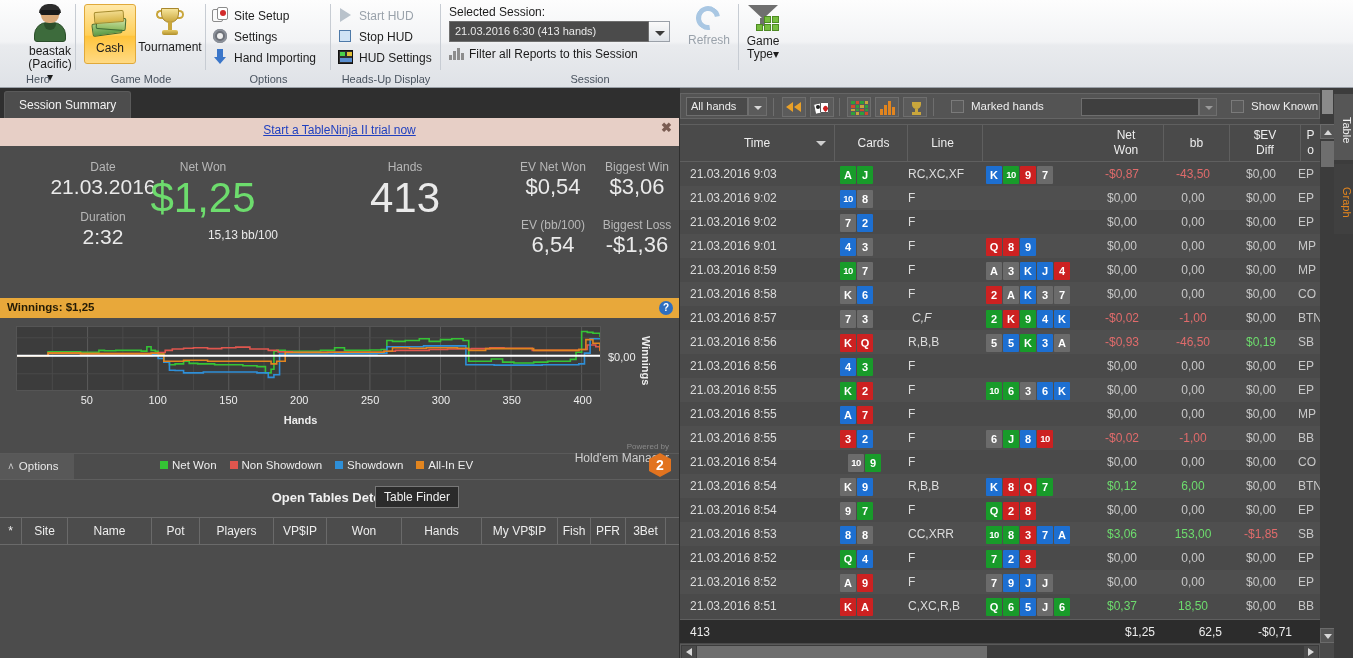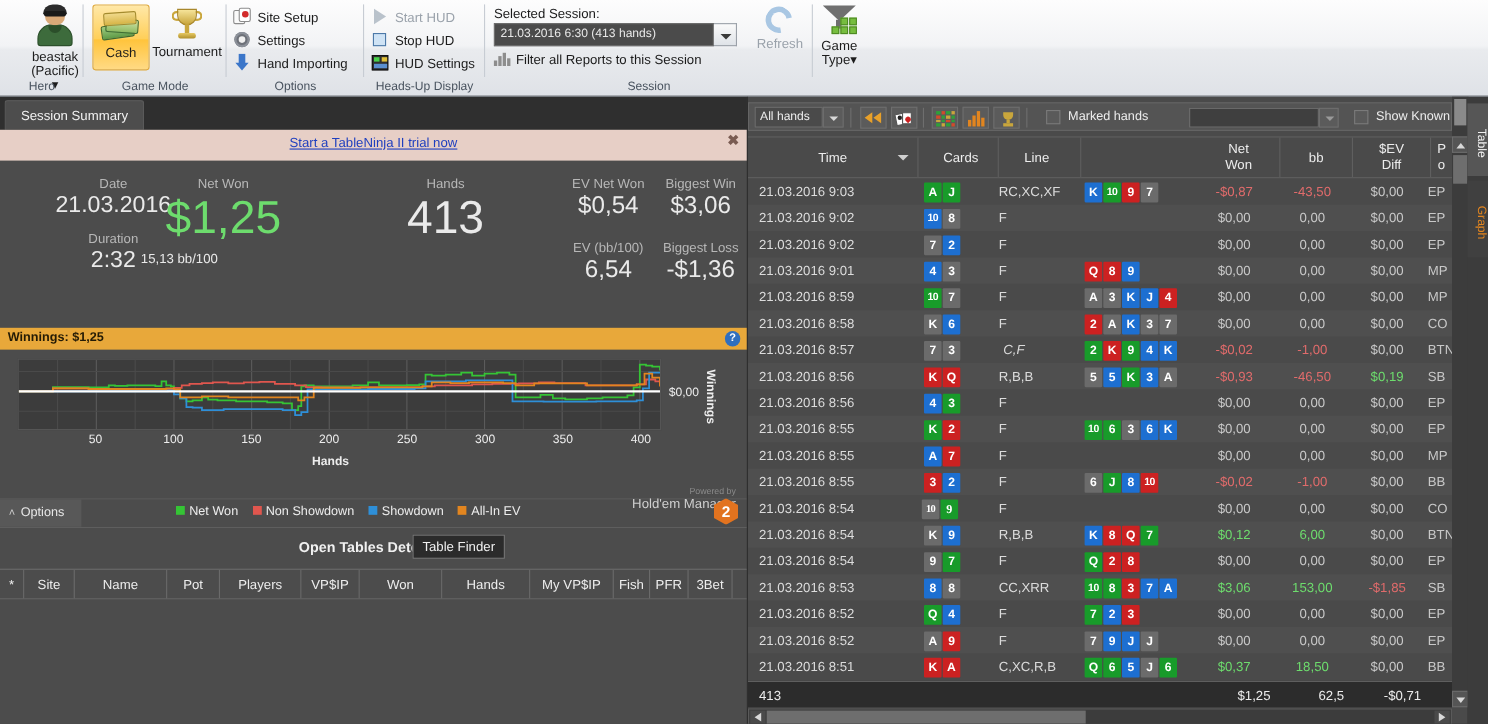--- a/index.html
+++ b/index.html
@@ -395,21 +395,21 @@
     </div>
 
     <div id="stats">
       <div class="slab" style="left:48px;top:14px;width:110px;text-align:center">Date</div>
       <div class="sval" style="left:48px;top:29px;width:110px;text-align:center;font-size:21px">21.03.2016</div>
       <div class="slab" style="left:48px;top:64px;width:110px;text-align:center">Duration</div>
       <div class="sval" style="left:48px;top:79px;width:110px;text-align:center;font-size:21px">2:32</div>
 
       <div class="slab" style="left:148px;top:14px;width:110px;text-align:center">Net Won</div>
       <div class="sval" style="left:128px;top:28px;width:150px;text-align:center;font-size:42px;color:#6ddc6d;line-height:48px">$1,25</div>
-      <div class="sval" style="left:128px;top:82px;width:150px;text-align:left;font-size:12px">15,13 bb/100</div>
+      <div class="sval" style="left:128px;top:82px;width:150px;text-align:right;font-size:12px">15,13 bb/100</div>
 
       <div class="slab" style="left:350px;top:14px;width:110px;text-align:center">Hands</div>
       <div class="sval" style="left:340px;top:28px;width:130px;text-align:center;font-size:42px;line-height:48px">413</div>
 
       <div class="slab" style="left:508px;top:14px;width:90px;text-align:center">EV Net Won</div>
       <div class="sval" style="left:508px;top:28px;width:90px;text-align:center;font-size:22px">$0,54</div>
       <div class="slab" style="left:596px;top:14px;width:82px;text-align:center">Biggest Win</div>
       <div class="sval" style="left:596px;top:28px;width:82px;text-align:center;font-size:22px">$3,06</div>
 
       <div class="slab" style="left:508px;top:72px;width:90px;text-align:center">EV (bb/100)</div>
@@ -710,21 +710,21 @@
           <div class="hc" style="left: 160px; width: 60px;"><span><span class="card he">3</span><span class="card di">2</span></span></div>
           <div class="hc" style="left: 228px; width: 78px;">F</div>
           <div class="hc" style="left: 306px; width: 104px;"><span><span class="card sp">6</span><span class="card cl">J</span><span class="card di">8</span><span class="card he ten">10</span></span></div>
           <div class="hc r pos-red" style="left: 409px; width: 66px;">-$0,02</div>
           <div class="hc r pos-red" style="left: 484px; width: 58px;">-1,00</div>
           <div class="hc r pos" style="left: 550px; width: 62px;">$0,00</div>
           <div class="hc pos" style="left: 618px; width: 30px;">BB</div>
         </div>
         <div class="hrow" style="top: 288px;">
           <div class="hc" style="left: 10px; width: 145px;">21.03.2016 8:54</div>
-          <div class="hc" style="left: 158px; width: 60px; font-family: Liberation Serif, serif;"><span><span class="card sp ten">10</span><span class="card cl">9</span></span></div>
+          <div class="hc" style="left: 168px; width: 60px;"><span><span class="card sp ten">10</span><span class="card cl">9</span></span></div>
           <div class="hc" style="left: 228px; width: 78px;">F</div>
           <div class="hc" style="left: 306px; width: 104px;"><span></span></div>
           <div class="hc r pos" style="left: 409px; width: 66px;">$0,00</div>
           <div class="hc r pos" style="left: 484px; width: 58px;">0,00</div>
           <div class="hc r pos" style="left: 550px; width: 62px;">$0,00</div>
           <div class="hc pos" style="left: 618px; width: 30px;">CO</div>
         </div>
         <div class="hrow alt" style="top: 312px;">
           <div class="hc" style="left: 10px; width: 145px;">21.03.2016 8:54</div>
           <div class="hc" style="left: 160px; width: 60px;"><span><span class="card sp">K</span><span class="card di">9</span></span></div>

